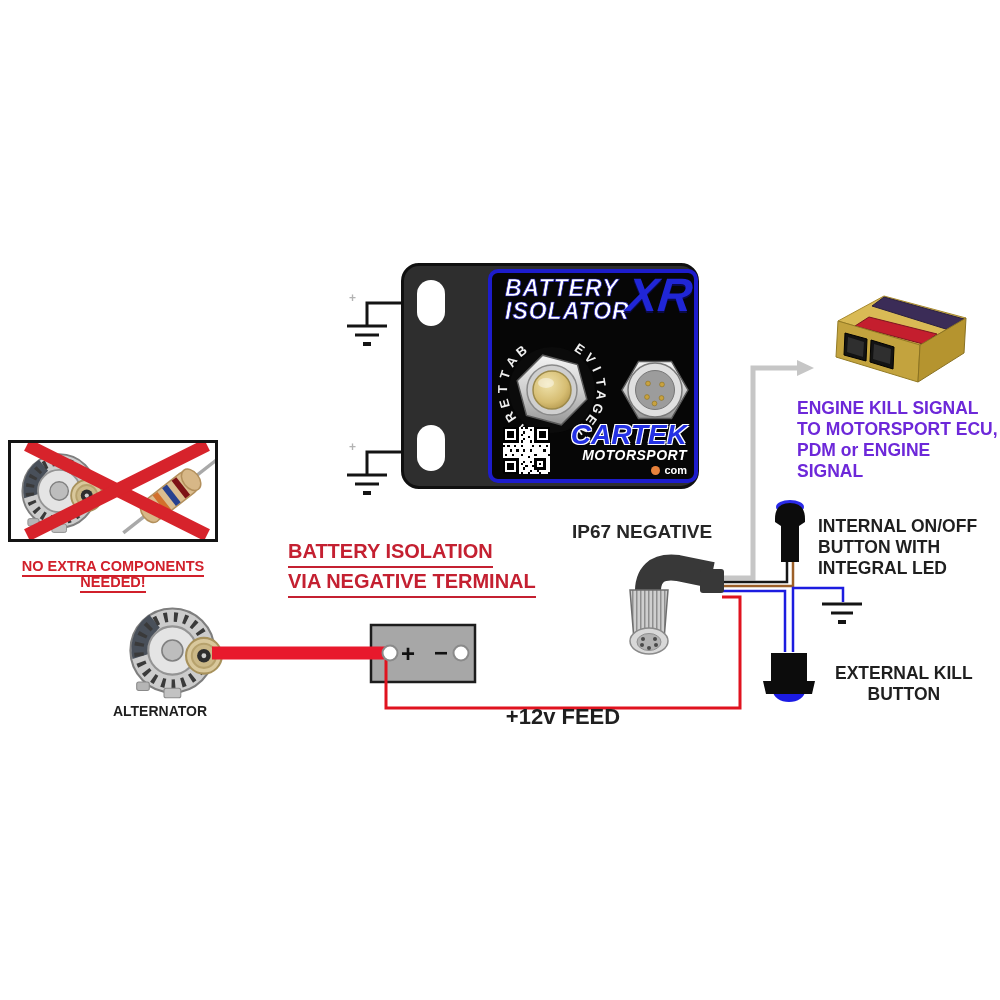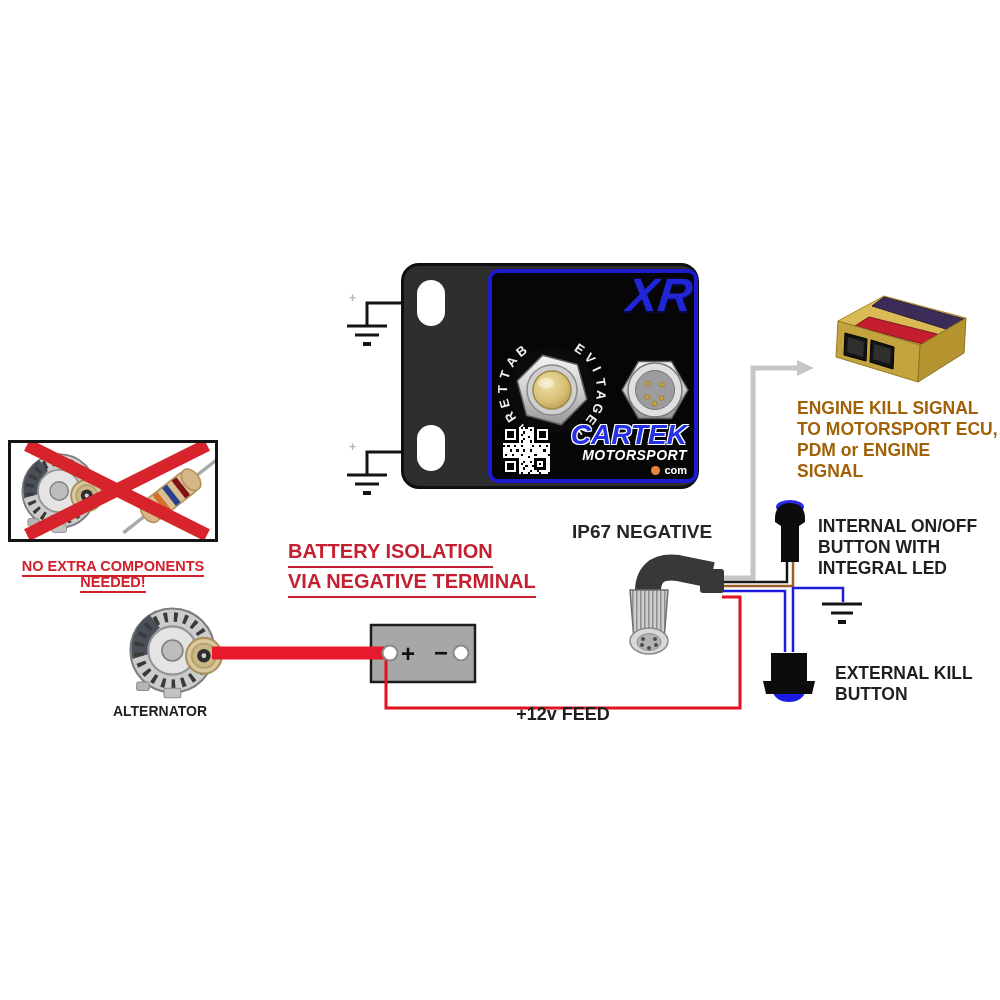--- a/index.html
+++ b/index.html
@@ -6,25 +6,25 @@
   .stage{position:relative;width:1000px;height:1000px;background:#ffffff;
          font-family:"Liberation Sans",sans-serif;overflow:hidden;}
   .abs{position:absolute;}
   svg{display:block;}
   
   .lbl{position:absolute;font-weight:bold;color:#222;}
   .mounted{left:40px;top:366px;width:357px;text-align:right;font-size:17.5px;line-height:21px;color:#2e2e2e;}
   .iso-head{left:288px;top:538px;width:256px;font-size:20px;line-height:27px;color:#c42031;}
   .iso-head span{display:inline-block;border-bottom:2px solid #c42031;padding-bottom:1px;}
   .ip67{left:572px;top:521px;font-size:19px;color:#262626;}
-  .engine-kill{left:797px;top:398px;font-size:17.5px;line-height:21px;color:#a16207;}
+  .engine-kill{left:797px;top:398px;font-size:17.5px;line-height:21px;color:#6d28d9;}
   .internal-btn-lbl{left:818px;top:516px;font-size:17.5px;line-height:21px;color:#1f1f1f;}
   .external-btn-lbl{left:835px;top:663px;font-size:17.5px;line-height:21px;color:#1f1f1f;}
   .alt-lbl{left:75px;top:703px;width:170px;text-align:center;font-size:14px;color:#1f1f1f;}
-  .feed-lbl{left:498px;top:704px;width:130px;text-align:center;font-size:18px;color:#1f1f1f;}
+  .feed-lbl{left:498px;top:704px;width:130px;text-align:center;font-size:22px;color:#1f1f1f;}
   .no-extra{left:4px;top:550px;width:218px;text-align:center;font-size:14.5px;color:#d1202b;margin-top:8px;}
   .no-extra span{border-bottom:2px solid #d1202b;padding-bottom:1px;}
   
   .cross-box{left:8px;top:440px;width:204px;height:96px;border:3px solid #141414;background:#fff;}
   
   .device{left:401px;top:263px;width:292px;height:220px;background:#2e2e2e;
           border:3px solid #101010;border-radius:18px;z-index:2;}
   .hole{position:absolute;width:28px;height:46px;border-radius:15px;background:#ffffff;left:13px;}
   .dev-label{position:absolute;left:84px;top:3px;width:202px;height:206px;background:#060606;
              border:4px solid #1d1ccc;border-radius:10px;}
@@ -212,20 +212,24 @@
           <circle cx="163" cy="117" r="19.5" fill="#9c9c9c" stroke="#777" stroke-width="1"></circle>
           <g fill="#c9a23e" stroke="#8a6e20" stroke-width="0.6">
             <circle cx="156" cy="110.5" r="2.4"></circle>
               <circle cx="170" cy="111.5" r="2.4"></circle>
             <circle cx="155" cy="124" r="2.4"></circle>
               <circle cx="169.5" cy="125" r="2.4"></circle>
             <circle cx="162.5" cy="130.5" r="2.4"></circle>
           </g>
         </g>
       </svg>
+      <div class="dev-title">
+        <div>BATTERY</div>
+        <div>ISOLATOR</div>
+      </div>
       <div class="xr">XR</div>
       <svg class="qr" viewBox="0 0 21 21" preserveAspectRatio="none" shape-rendering="crispEdges" style="position:absolute;left:11px;top:154px;width:47px;height:47px;">
         <rect width="21" height="21" fill="#fff"></rect>
         <g fill="#000">
           <rect x="0" y="0" width="7" height="7"></rect>
             <rect x="14" y="0" width="7" height="7"></rect>
             <rect x="0" y="14" width="7" height="7"></rect>
         </g>
         <g fill="#fff">
           <rect x="1" y="1" width="5" height="5"></rect>
@@ -321,21 +325,21 @@
     <div>TO MOTORSPORT ECU,</div>
     <div>PDM or ENGINE SIGNAL</div>
   </div>
 
   <div class="lbl internal-btn-lbl" style="z-index:3;">
     <div>INTERNAL ON/OFF</div>
     <div>BUTTON WITH</div>
     <div>INTEGRAL LED</div>
   </div>
 
-  <div class="lbl external-btn-lbl" style="z-index:3;">
+  <div class="lbl external-btn-lbl" style="z-index:3;text-align:center;">
     <div>EXTERNAL KILL</div>
     <div>BUTTON</div>
   </div>
 
   <div class="lbl alt-lbl" style="z-index:3;">ALTERNATOR</div>
 
   <div class="lbl feed-lbl" style="z-index:3;">+12v FEED</div>
 
 </div>
 

